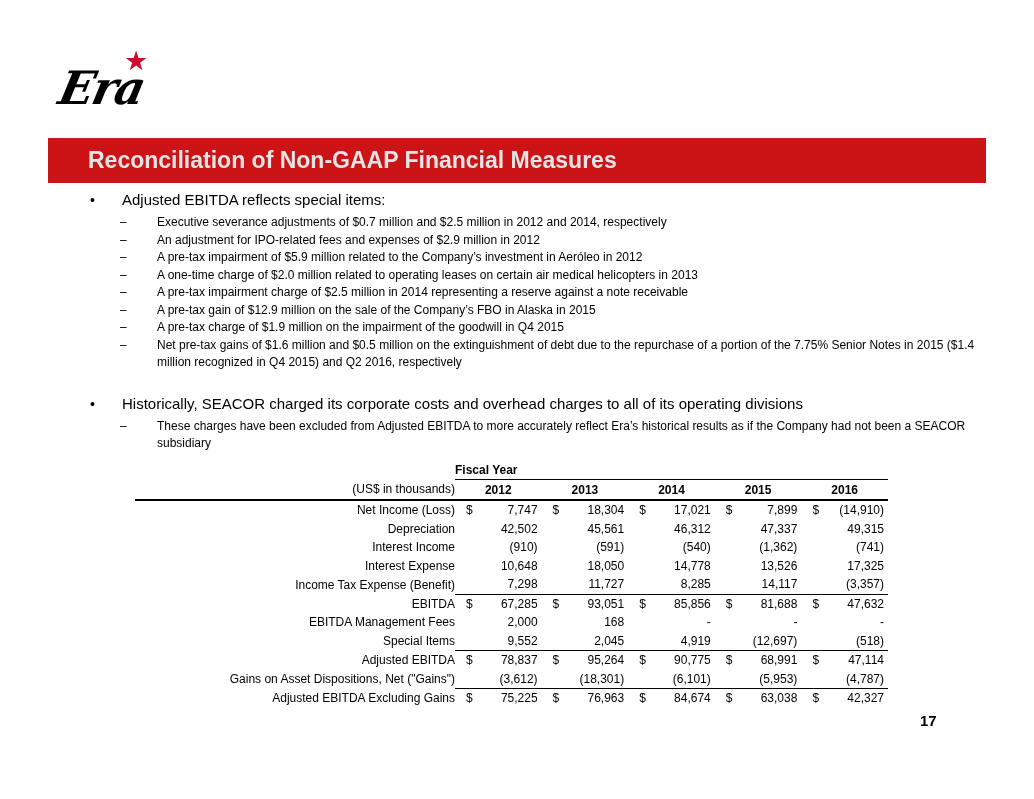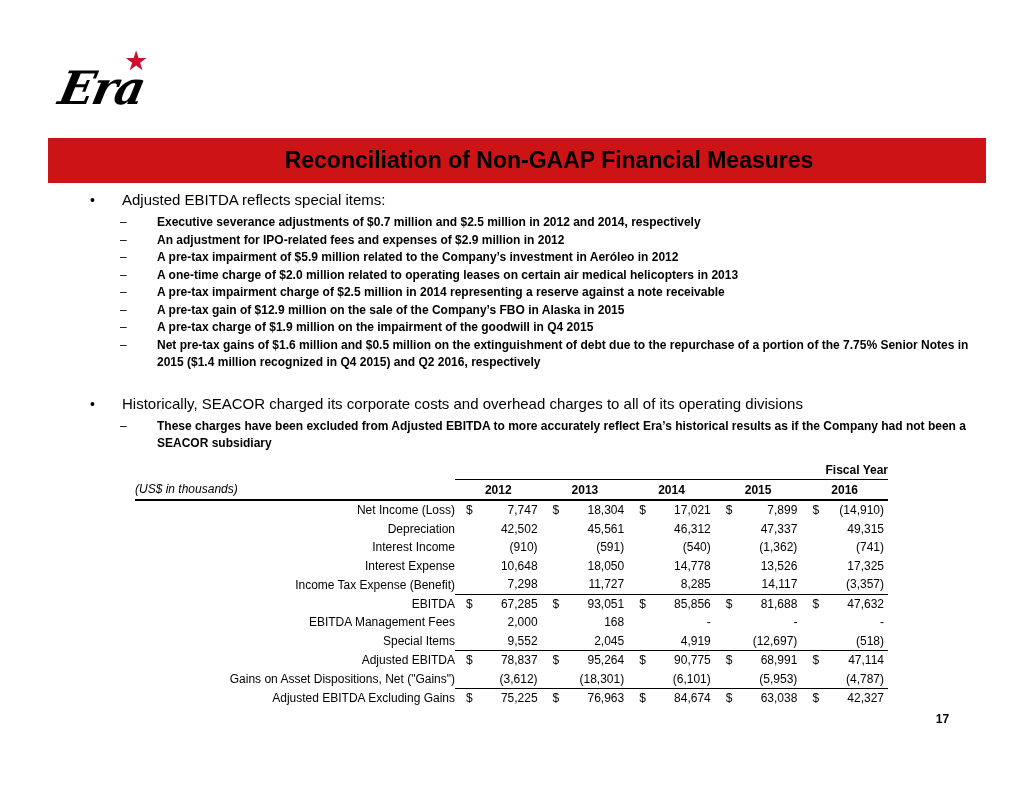--- a/index.html
+++ b/index.html
@@ -24,65 +24,65 @@
     font-size: 27px; line-height: 27px; color: var(--star-red);
     font-style: normal;
   }
 
   
   .title-bar {
     position: absolute; left: 48px; top: 138px; width: 938px; height: 45px;
     background: var(--accent-red);
   }
   .title-bar .title-text {
-    color: #000000; font-weight: bold; font-size: 23px; line-height: 45px;
-    padding-left: 64px; white-space: nowrap; text-align: center;
+    color: #e5e5e5; font-weight: bold; font-size: 23px; line-height: 45px;
+    padding-left: 40px; white-space: nowrap;
   }
 
   
   .content { position: absolute; left: 88px; top: 190px; width: 900px; }
   .bullet-group { margin-bottom: 22px; }
   .b1-row { display: flex; font-size: 15px; line-height: 20px; }
   .bullet-glyph { width: 32px; padding-left: 2px; font-size: 14px; }
   .b1-text { flex: 1; }
   .sub-list { margin-top: 4px; }
   .sub-row { display: flex; font-size: 12px; line-height: 17.5px; }
   .dash-glyph { margin-left: 32px; width: 37px; }
-  .sub-text { flex: 1; max-width: 830px; font-weight: bold; }
+  .sub-text { flex: 1; max-width: 830px; }
 
   
   .table-wrap { position: absolute; left: 135px; top: 457px; width: 753px; }
   .tbl-title-bar {
     height: 16px; background: var(--table-gray);
     color: #ffffff; font-weight: bold; font-size: 12px; line-height: 16px;
     text-align: center;
   }
   table.fin { border-collapse: collapse; table-layout: fixed; width: 753px; margin-top: 3px; }
   table.fin col.c-label { width: 320px; }
   table.fin col.c-val { width: 86.6px; }
   table.fin td, table.fin th { padding: 0; font-size: 12px; vertical-align: middle; }
   .fy-cell {
-    text-align: right; font-weight: bold; height: 19px;
+    text-align: left; font-weight: bold; height: 19px;
     border-bottom: 1.5px solid #000; padding-left: 12px;
   }
   tr.year-row td, tr.year-row th { border-bottom: 2px solid #000; height: 19px; }
-  .units-cell { font-style: italic; text-align: left; padding-left: 2px; }
+  .units-cell { text-align: right; padding-left: 2px; }
   .year-cell { font-weight: bold; text-align: center; padding-left: 12px; }
   tr.data-row td { height: 18.5px; }
   td.row-label { text-align: right; padding-left: 2px; white-space: nowrap; }
   td.row-label.indent { padding-left: 8px; }
   td.val-cell { }
   .val-flex { display: flex; justify-content: space-between; padding: 0 4px 0 11px; }
   .val-flex .num { text-align: right; }
   tr.rule-below td.val-cell { border-bottom: 1.5px solid #000; }
 
   
   .page-num {
     position: absolute; left: 920px; top: 712px; width: 45px;
-    text-align: center; font-weight: bold; font-size: 12px;
+    text-align: left; font-weight: bold; font-size: 15px;
   }
 </style>
 </head>
 <body>
 
 <div class="slide">
 
   <div class="logo">
     <span class="logo-text">Era</span>
     <span class="logo-star">★</span>

